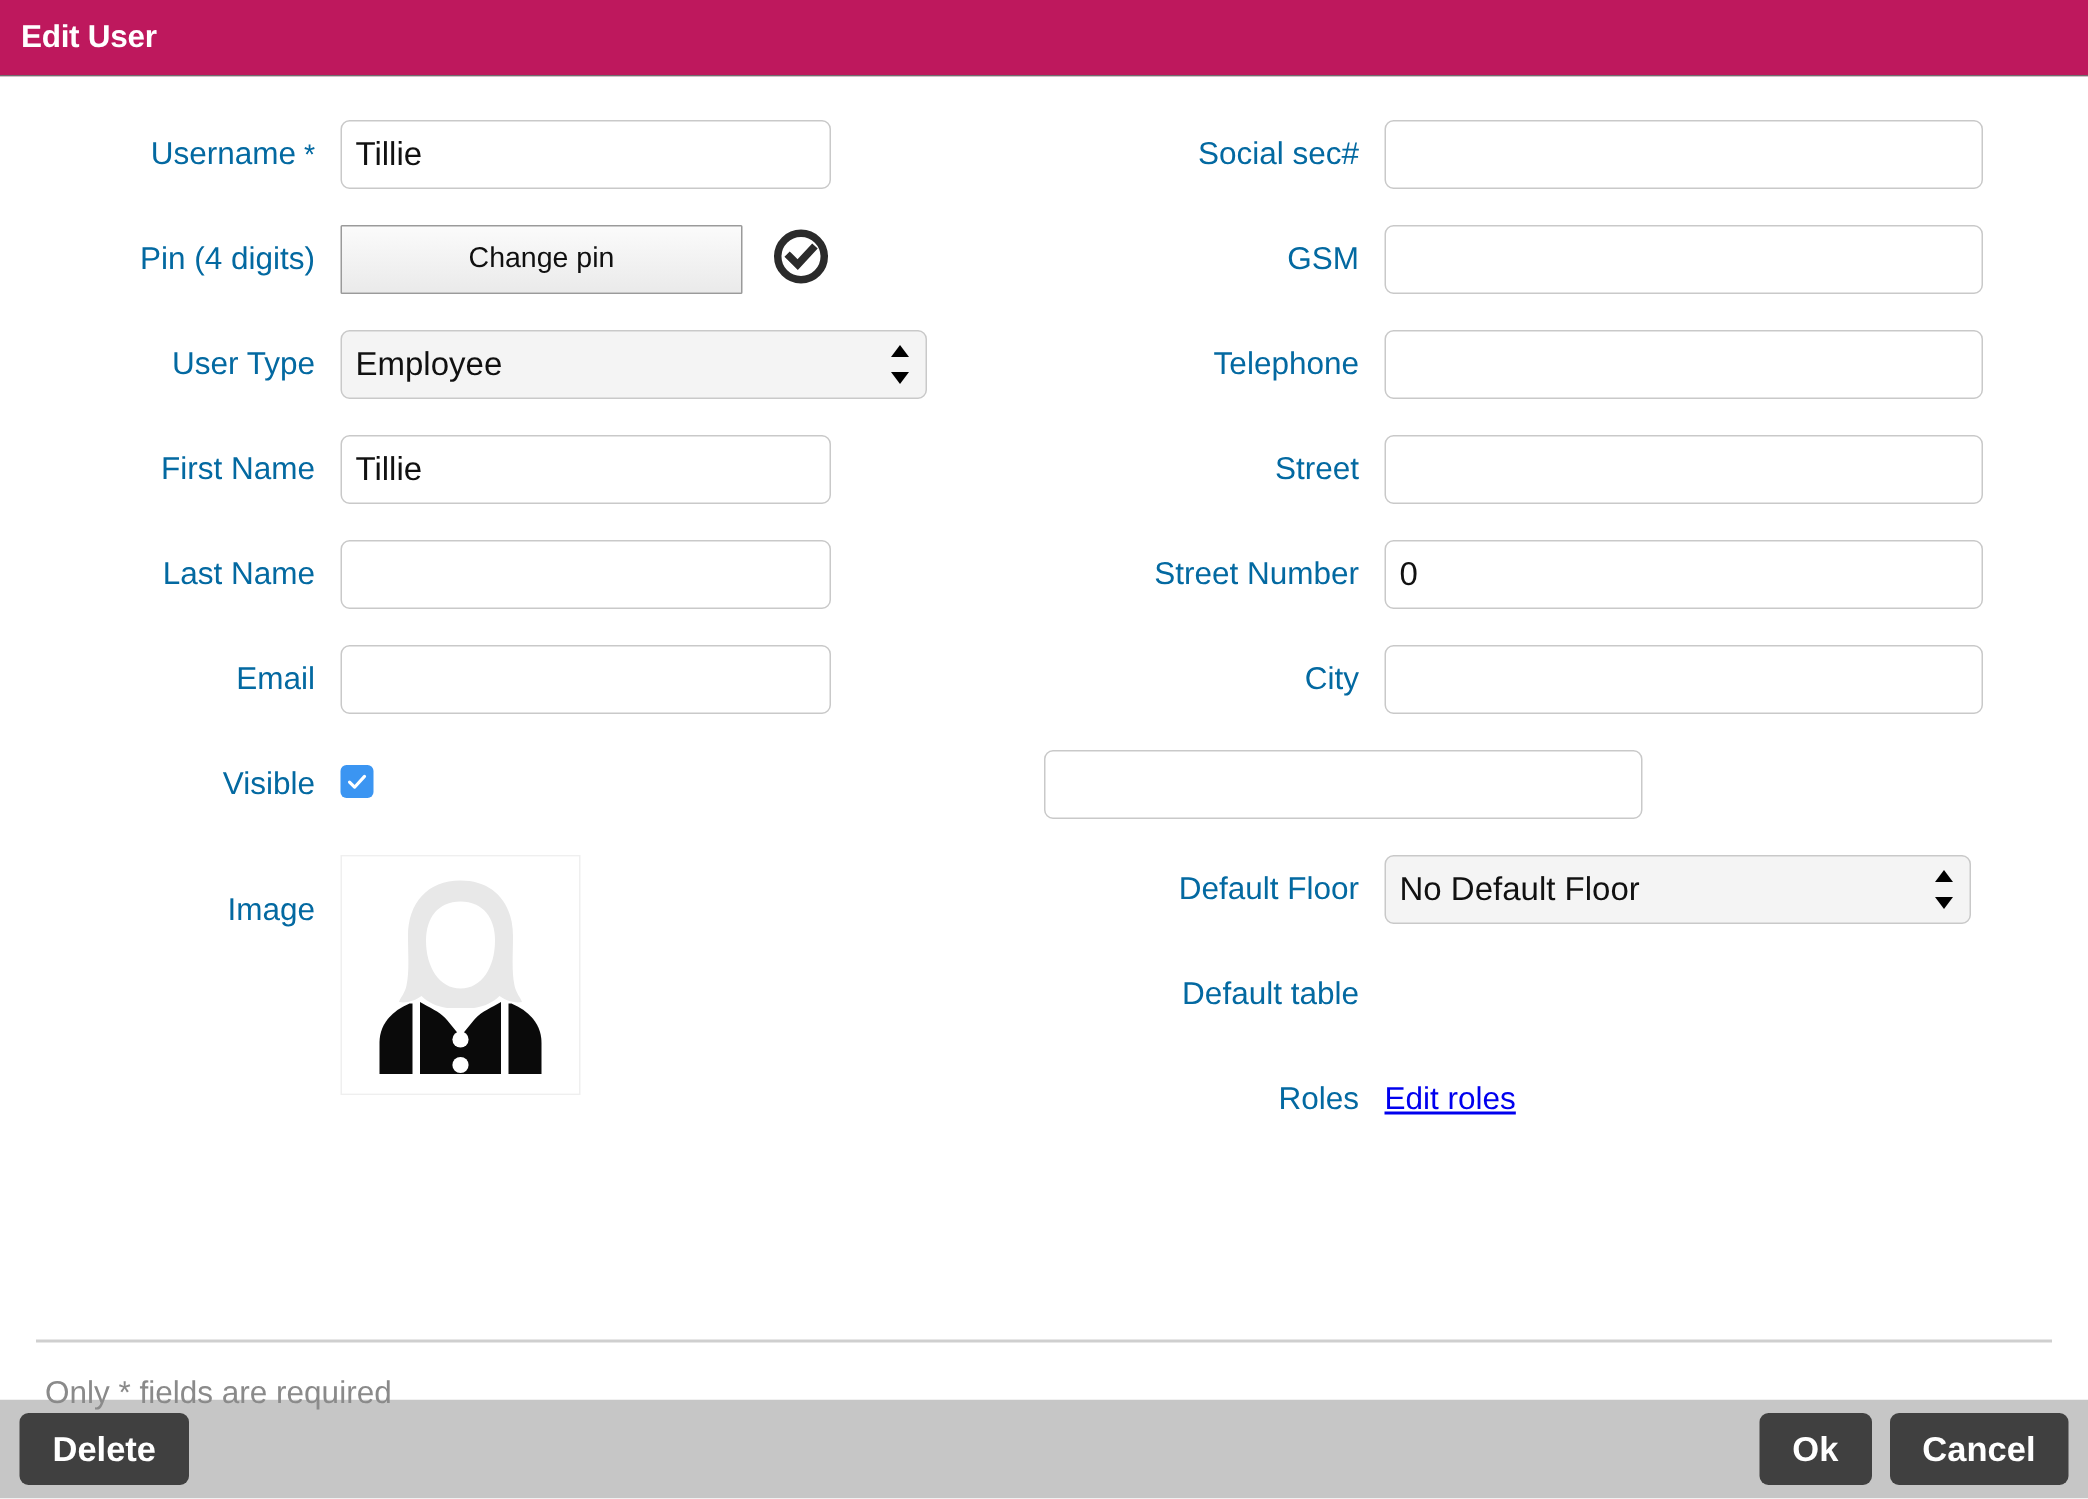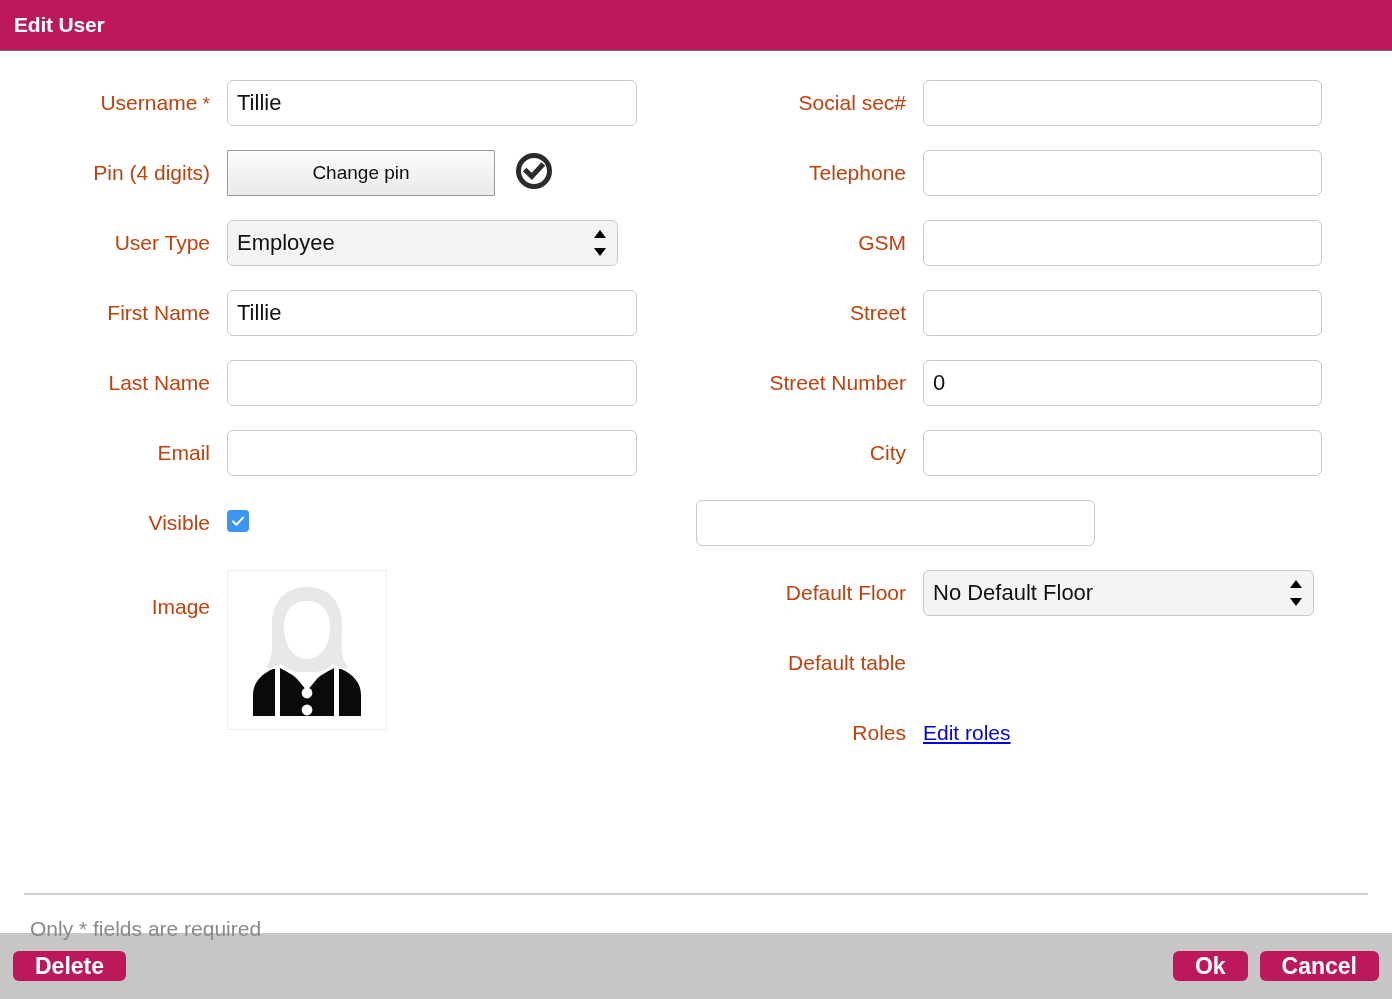--- a/index.html
+++ b/index.html
@@ -59,31 +59,31 @@
     display: flex;
     align-items: flex-start;
     height: 70px;
   }
 
   .lbl {
     width: 227px;
     text-align: right;
     padding-right: 17px;
     font-size: 21px;
-    color: #c2410c;
+    color: #0369a1;
     line-height: 46px;
     white-space: nowrap;
   }
   .lbl .req { font-size: 19px; }
 
   .ctl { flex: 1 1 auto; }
 
   
   .tinput {
-    width: 410px;
+    width: 327px;
     height: 46px;
     border: 1px solid #c9c9c9;
     border-radius: 6px;
     background: #ffffff;
     font-family: "Liberation Sans", sans-serif;
     font-size: 22px;
     color: #111111;
     padding: 0 9px;
     outline: none;
     display: block;
@@ -205,28 +205,28 @@
   
   .footer {
     flex: 0 0 66px;
     height: 66px;
     background: #c6c6c6;
     display: flex;
     align-items: center;
     padding: 0 13px;
   }
   .gbtn {
-    background: #be185d;
+    background: #404040;
     color: #ffffff;
     border: none;
     border-radius: 6px;
     font-family: "Liberation Sans", sans-serif;
     font-size: 23px;
     font-weight: bold;
-    height: 30px;
+    height: 48px;
     padding: 0 22px;
     cursor: pointer;
   }
   .footer-spacer { flex: 1 1 auto; }
   .gbtn + .gbtn { margin-left: 12px; }
 </style>
 </head>
 <body>
 
 <div class="dialog">
@@ -354,28 +354,28 @@
       <div class="col col-right">
 
         <div class="row">
           <div class="lbl">Social sec#</div>
           <div class="ctl">
             <input class="tinput" type="text" value="" style="">
           </div>
         </div>
 
         <div class="row">
+          <div class="lbl">GSM</div>
+          <div class="ctl">
+            <input class="tinput" type="text" value="" style="">
+          </div>
+        </div>
+
+        <div class="row">
           <div class="lbl">Telephone</div>
-          <div class="ctl">
-            <input class="tinput" type="text" value="" style="">
-          </div>
-        </div>
-
-        <div class="row">
-          <div class="lbl">GSM</div>
           <div class="ctl">
             <input class="tinput" type="text" value="" style="">
           </div>
         </div>
 
         <div class="row">
           <div class="lbl">Street</div>
           <div class="ctl">
             <input class="tinput" type="text" value="" style="">
           </div>

